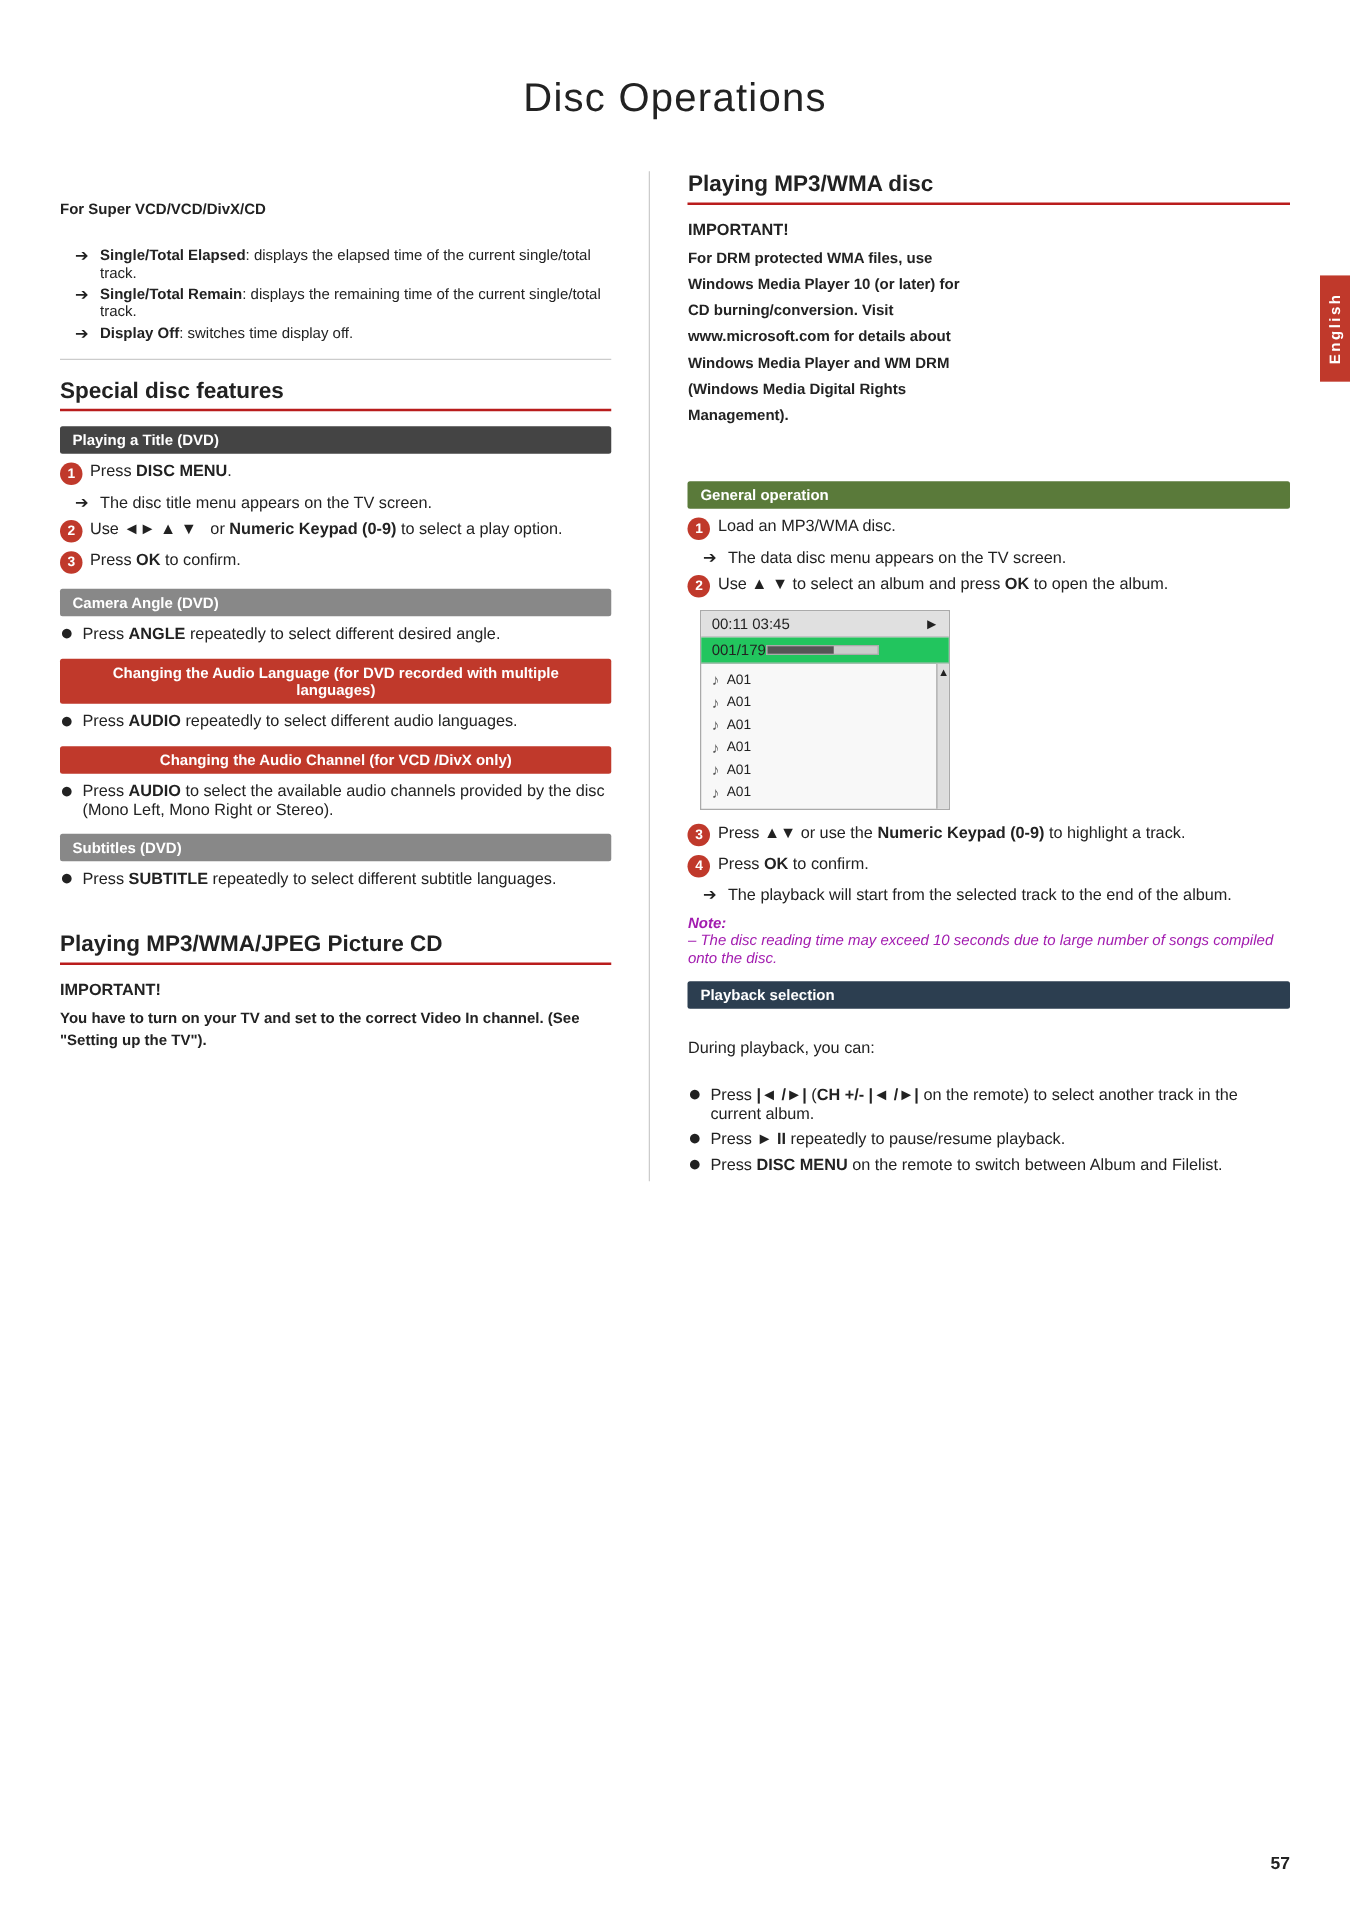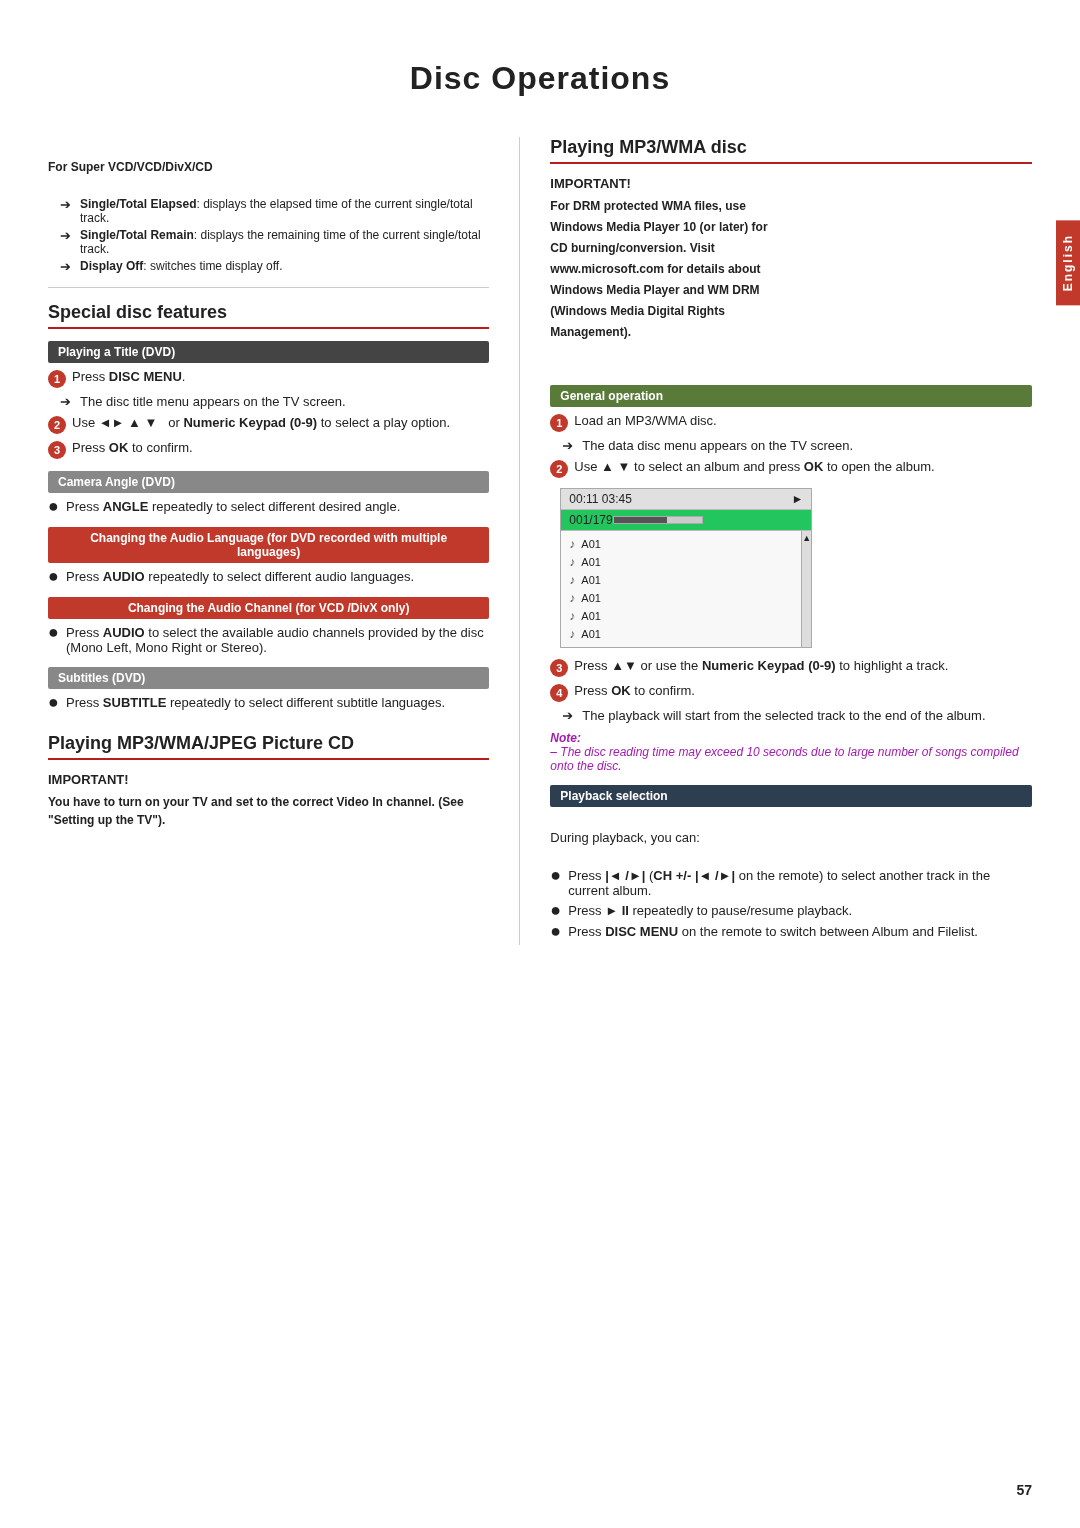--- a/index.html
+++ b/index.html
@@ -15,21 +15,21 @@
     .page {
       width: 1080px;
       min-height: 1528px;
       background: #fff;
       padding: 60px 0 60px 0;
       position: relative;
     }
     .page-title {
       text-align: center;
       font-size: 32px;
-      font-weight: bold;
+      font-weight: normal;
       letter-spacing: 1px;
       margin-bottom: 30px;
       padding-bottom: 10px;
     }
     .english-tab {
       position: absolute;
       right: 0;
       top: 220px;
       background: #c0392b;
       color: #fff;
@@ -149,21 +149,21 @@
     .important-block .important-label {
       font-weight: bold;
       font-size: 13px;
     }
     .important-block p {
       margin: 3px 0;
     }
     .tv-screen {
       border: 1px solid #aaa;
       background: #f8f8f8;
-      width: 252px;
+      width: 200px;
       margin: 10px 0 10px 10px;
       font-size: 11px;
     }
     .tv-top-bar {
       background: #e0e0e0;
       border-bottom: 1px solid #bbb;
       padding: 3px 8px;
       display: flex;
       justify-content: space-between;
       align-items: center;
@@ -292,21 +292,21 @@
         <span class="bullet-dot">●</span>
         <span>Press <span class="bold">AUDIO</span> to select the available audio channels provided by the disc (Mono Left, Mono Right or Stereo).</span>
       </div>
 
       <div class="subsection-header light">Subtitles (DVD)</div>
       <div class="bullet">
         <span class="bullet-dot">●</span>
         <span>Press <span class="bold">SUBTITLE</span> repeatedly to select different subtitle languages.</span>
       </div>
 
-      <div class="section-title" style="margin-top:22px;">Playing MP3/WMA/JPEG Picture CD</div>
+      <div class="section-title" style="margin-top:34px;">Playing MP3/WMA/JPEG Picture CD</div>
       <div class="important-block">
         <p class="important-label">IMPORTANT!</p>
         <p><span class="bold">You have to turn on your TV and set to the correct Video In channel. (See "Setting up the TV").</span></p>
       </div>
     </div>
 
     <div class="right-col">
 
       <div class="section-title">Playing MP3/WMA disc</div>
 

